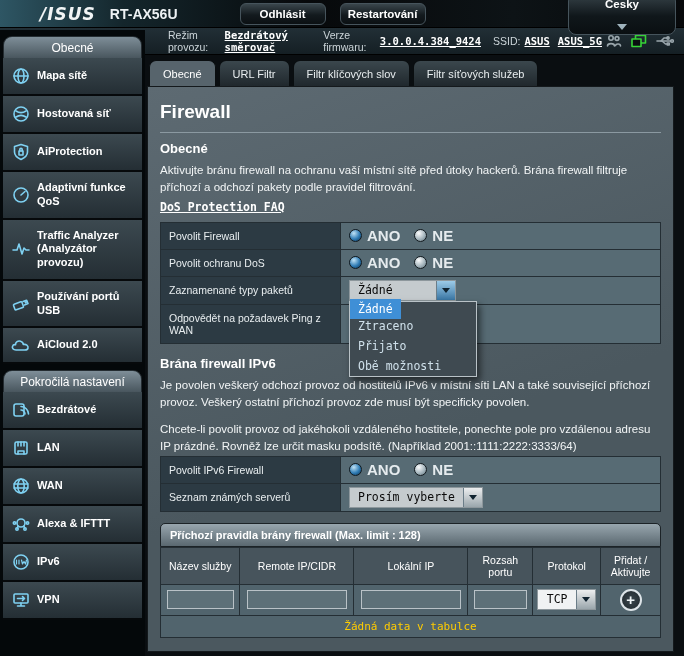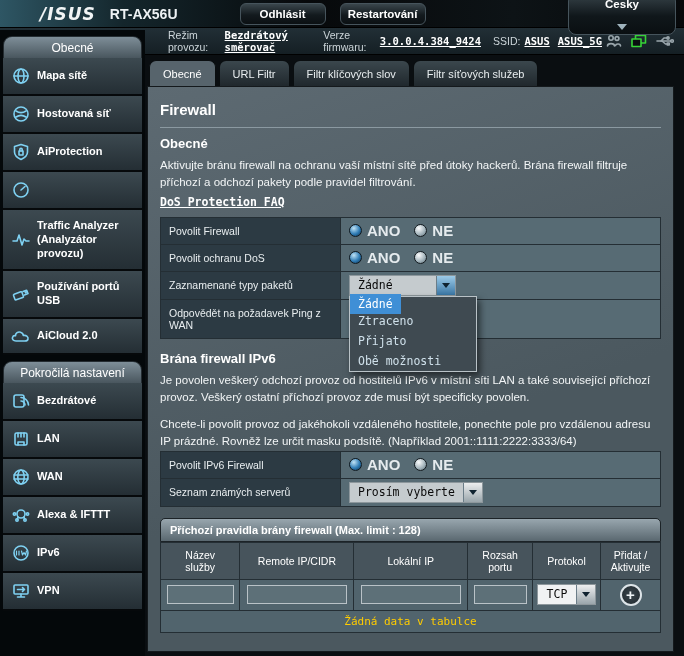--- a/index.html
+++ b/index.html
@@ -49,21 +49,21 @@
   .sicon { width:22px; min-width:22px; display:flex; justify-content:center; }
 
   
   .main { margin-left:145px; height:601px; background:#0a0e11; padding:5px 10px 0 2px; }
   .tabs { display:flex; gap:3px; padding-left:2px; }
   .tab { background:linear-gradient(#3b474d,#20282d); border:1px solid #0a0e10; border-bottom:none;
     border-radius:7px 7px 0 0; padding:7px 13px 6px; color:#e8edef; font-size:11px; cursor:pointer; }
   .tab.active { background:#57646c; color:#fff; }
   .panel { background:linear-gradient(160deg,#5d6a72,#4b585f 60%); border:1px solid #14191c;
     padding:8px 12px 10px; height:566px; overflow:hidden; }
-  .page-title { color:#fff; font-weight:bold; font-size:15px; padding:6px 0 9px; }
+  .page-title { color:#fff; font-weight:bold; font-size:19px; padding:6px 0 9px; }
   .title-rule { border:none; border-top:1px solid #8b99a1; margin-bottom:8px; }
   .subhead { color:#fff; font-weight:bold; font-size:13px; margin:8px 0 6px; }
   .para { color:#f2f5f6; font-size:11.5px; line-height:1.5; }
   .faq { display:inline-block; margin-top:3px; color:#fff; font-weight:bold;
     font-family:"DejaVu Sans Mono", monospace; font-size:11.5px; text-decoration:underline; cursor:pointer; }
 
   table.form { width:100%; border-collapse:collapse; margin-top:7px; }
   table.form td { border:1px solid #242e34; }
   td.lbl { background:#2c3a43; width:36%; padding:7px 8px; font-size:10.5px; color:#e9eef0; }
   td.val { background:#576b74; padding:3px 8px; }
@@ -91,21 +91,21 @@
     border:1px solid #b9c2c7; z-index:40; box-shadow:3px 4px 7px rgba(0,0,0,.55);
     font-family:"DejaVu Sans Mono", monospace; font-size:11.5px; color:#cfe0ea; }
   .popup .opt { padding:3px 8px; white-space:nowrap; cursor:pointer; }
   .popup .opt.hl { background:#3f8fd6; color:#fff; }
 
   .secbar { margin-top:11px; background:linear-gradient(#98a6ae,#5a6870); border:1px solid #1c2327;
     border-radius:5px 5px 0 0; padding:5px 9px; font-weight:bold; font-size:11px; color:#fff; }
 
   table.rules { width:100%; border-collapse:collapse; }
   table.rules th { background:#47545c; color:#fff; font-weight:normal; font-size:10.5px;
-    border:1px solid #242e34; padding:6px 9px; }
+    border:1px solid #242e34; padding:6px 3px; }
   table.rules td { background:#51646d; border:1px solid #242e34; padding:4px 4px; text-align:center; }
   .tinput { width:95%; height:19px; background:#5d7078; border:1px solid #b9c2c7; outline:none;
     color:#fff; font-size:11px; padding:0 3px; }
   .addbtn { width:22px; height:22px; border-radius:50%; border:2px solid #dde4e8; color:#eef3f5;
     background:radial-gradient(#3a464d,#20282d); font-size:15px; font-weight:bold; line-height:18px;
     display:inline-flex; align-items:center; justify-content:center; cursor:pointer; }
   td.empty { background:#414e55; color:#ffcc00; font-family:"DejaVu Sans Mono", monospace;
     font-size:11px; padding:7px; text-align:center; }
 
   svg.ic { stroke:#7fd1f2; fill:none; stroke-width:1.6; stroke-linecap:round; stroke-linejoin:round; }
@@ -187,20 +187,21 @@
       </span>
       <span>AiProtection</span>
     </div>
     <div class="sitem">
       <span class="sicon">
         <svg class="ic" width="18" height="18" viewBox="0 0 18 18">
             <circle cx="9" cy="9" r="7"></circle>
             <path d="M9 9 L13 5.5"></path>
           </svg>
       </span>
+      <span>Adaptivní funkce QoS</span>
     </div>
     <div class="sitem">
       <span class="sicon">
         <svg class="ic" width="18" height="18" viewBox="0 0 18 18">
             <path d="M1 10 L5 10 L7 4 L10 14 L12 8 L14 10 L17 10"></path>
           </svg>
       </span>
       <span>Traffic Analyzer (Analyzátor provozu)</span>
     </div>
     <div class="sitem">

